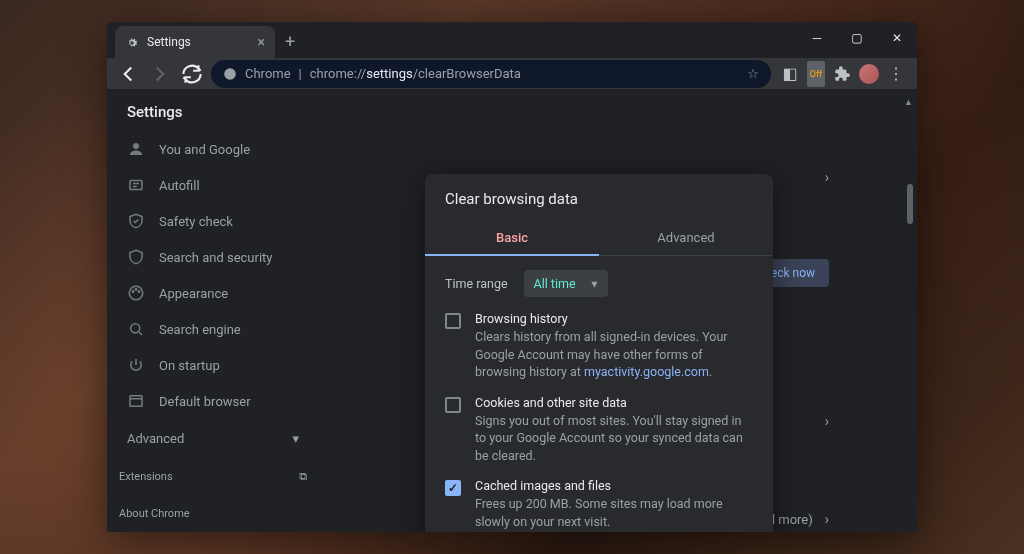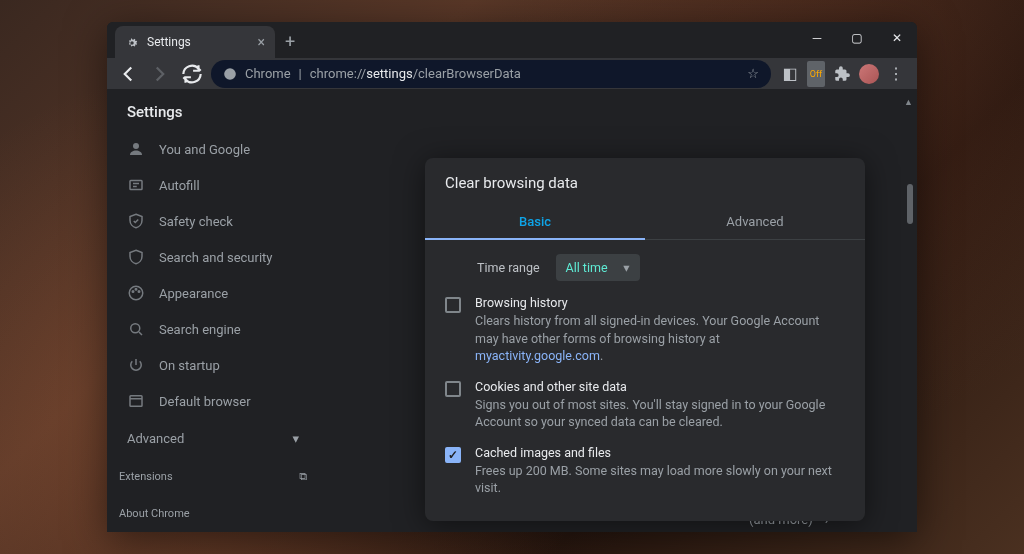--- a/index.html
+++ b/index.html
@@ -27,29 +27,29 @@
 .side-title { color:#e8eaed; font-size:15px; padding:0 20px 10px; font-weight:500; }
 .side-item { display:flex; align-items:center; gap:14px; padding:9px 20px; font-size:13px; cursor:pointer; }
 .side-item .ico { width:18px; height:18px; display:flex; align-items:center; justify-content:center; opacity:.7; }
 .side-adv { display:flex; align-items:center; justify-content:space-between; padding:12px 20px; font-size:13px; cursor:pointer; }
 .side-link { padding:12px 12px; font-size:11px; display:flex; align-items:center; justify-content:space-between; cursor:pointer; }
 .main-panel { flex:1; background:#202124; padding:18px 0 0 60px; position:relative; }
 .bg-card { position:absolute; right:88px; top:60px; width:300px; height:400px; }
 .bg-row { display:flex; justify-content:flex-end; align-items:center; height:56px; color:#9aa0a6; font-size:13px; gap:12px; }
 .checknow { background:#3b4358; color:#8ab4f8; border:none; padding:7px 14px; border-radius:4px; font-size:12px; cursor:pointer; }
 .chev { color:#9aa0a6; font-size:14px; }
-.dialog { position:absolute; left:318px; top:69px; width:440px; background:#292a2d; border-radius:8px; box-shadow:0 4px 30px rgba(0,0,0,.5); color:#e8eaed; overflow:hidden; }
+.dialog { position:absolute; left:318px; top:85px; width:348px; background:#292a2d; border-radius:8px; box-shadow:0 4px 30px rgba(0,0,0,.5); color:#e8eaed; overflow:hidden; }
 .dlg-title { font-size:15px; padding:16px 20px 12px; }
 .tabs { display:flex; border-bottom:1px solid #3c4043; padding:0 0px; }
 .dlg-tab { flex:1; text-align:center; padding:10px 0; font-size:13px; color:#9aa0a6; cursor:pointer; position:relative; }
-.dlg-tab.active { color:#0ea5e9; font-weight:500; }
+.dlg-tab.active { color:#fca5a5; font-weight:500; }
 .dlg-tab.active::after { content:''; position:absolute; left:0; right:0; bottom:-1px; height:2px; background:#8ab4f8; }
 .dlg-body { padding:14px 20px 10px; }
 .timerow { display:flex; align-items:center; gap:16px; margin-bottom:14px; }
-.timelabel { font-size:12.5px; color:#bdc1c6;margin-left:32px; }
+.timelabel { font-size:12.5px; color:#bdc1c6; }
 .select { background:#3c4043; border:none; color:#5eead4; padding:6px 32px 6px 10px; border-radius:4px; font-size:12.5px; cursor:pointer; position:relative; }
 .select::after { content:'▾'; position:absolute; right:10px; color:#9aa0a6; }
 .opt { display:flex; gap:14px; margin-bottom:14px; }
 .cb { width:16px; height:16px; border:2px solid #80868b; border-radius:2px; margin-top:2px; cursor:pointer; flex-shrink:0; }
 .cb.checked { background:#8ab4f8; border-color:#8ab4f8; display:flex; align-items:center; justify-content:center; color:#202124; font-size:12px; font-weight:bold; }
 .opt-txt { font-size:12.5px; }
 .opt-title { color:#e8eaed; margin-bottom:2px; }
 .opt-desc { color:#9aa0a6; line-height:1.4; }
 .link { color:#8ab4f8; cursor:pointer; }
 .scroll-ind { position:absolute; right:4px; top:95px; width:6px; height:40px; background:#5f6368; border-radius:3px; }

